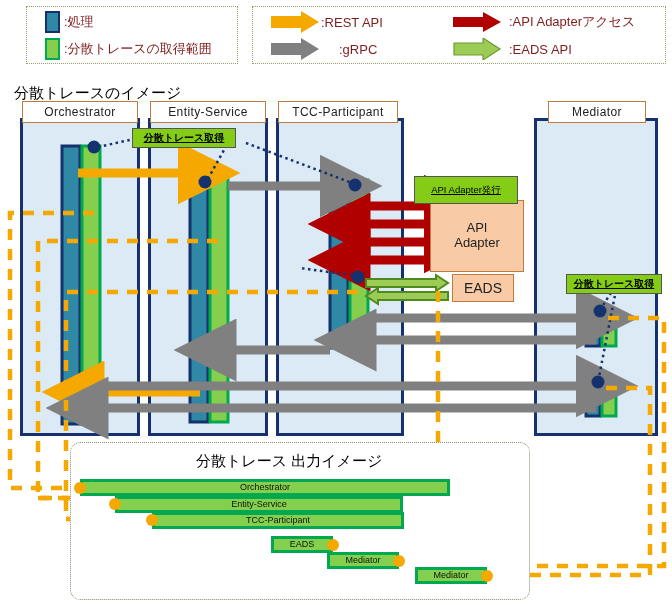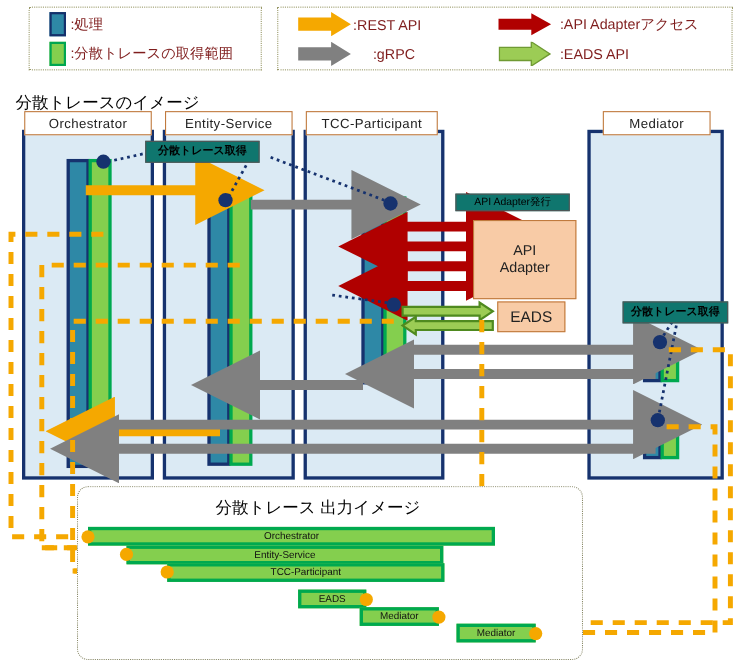--- a/index.html
+++ b/index.html
@@ -29,23 +29,23 @@
              box-sizing:border-box;display:flex;align-items:center;justify-content:center;
              font-size:12px;color:#222;letter-spacing:.4px;}
   .lane-body{position:absolute;border:3px solid #16326e;background:#dbeaf4;box-sizing:border-box;}
 
   
   .ebox{position:absolute;border:1px solid #c07a3e;background:#f8cba6;box-sizing:border-box;
         display:flex;align-items:center;justify-content:center;text-align:center;
         font-size:13px;color:#222;line-height:1.15;}
 
   
-  .callout{position:absolute;border:1px solid #555;background:#0f766e;box-sizing:border-box;
+  .callout{position:absolute;border:1px solid #555;background:#84cc16;box-sizing:border-box;
            display:flex;align-items:center;justify-content:center;text-align:center;
-           font-size:10px;color:#000;line-height:1.15;font-weight:bold;}
+           font-size:10px;color:#000;line-height:1.15;font-weight:bold;text-decoration:underline;}
   .callout.thin{font-weight:normal;}
 
   
   #trace-panel{position:absolute;left:70px;top:442px;width:460px;height:158px;
                border:1px dotted #8a8a6a;border-radius:10px;box-sizing:border-box;background:#fff;}
   .tbar{position:absolute;background:#84cf4e;border:3px solid #00a94f;box-sizing:border-box;
         display:flex;align-items:center;justify-content:center;font-size:9px;color:#111;}
   .tbar span{position:relative;top:-1px;}
 </style>
 </head>
@@ -236,21 +236,21 @@
   <div class="ebox" style="left:430px;top:200px;width:94px;height:72px;">
     <span>API<br>Adapter</span>
   </div>
   <div class="ebox" style="left:452px;top:274px;width:62px;height:28px;font-size:14px;">
     <span>EADS</span>
   </div>
 
   <div class="callout" style="left:132px;top:128px;width:104px;height:20px;">
     <span>分散トレース取得</span>
   </div>
-  <div class="callout thin" style="left:414px;top:176px;width:104px;height:16px;font-size:9.5px;">
+  <div class="callout thin" style="left:414px;top:176px;width:104px;height:28px;font-size:9.5px;">
     <span>API Adapter発行</span>
   </div>
   <div class="callout" style="left:566px;top:274px;width:96px;height:20px;">
     <span>分散トレース取得</span>
   </div>
 
   <div id="trace-panel"></div>
   <div class="title" id="trace-out-title">分散トレース 出力イメージ</div>
 
   <div class="tbar" style="left:80px;top:479px;width:370px;height:17px;">

